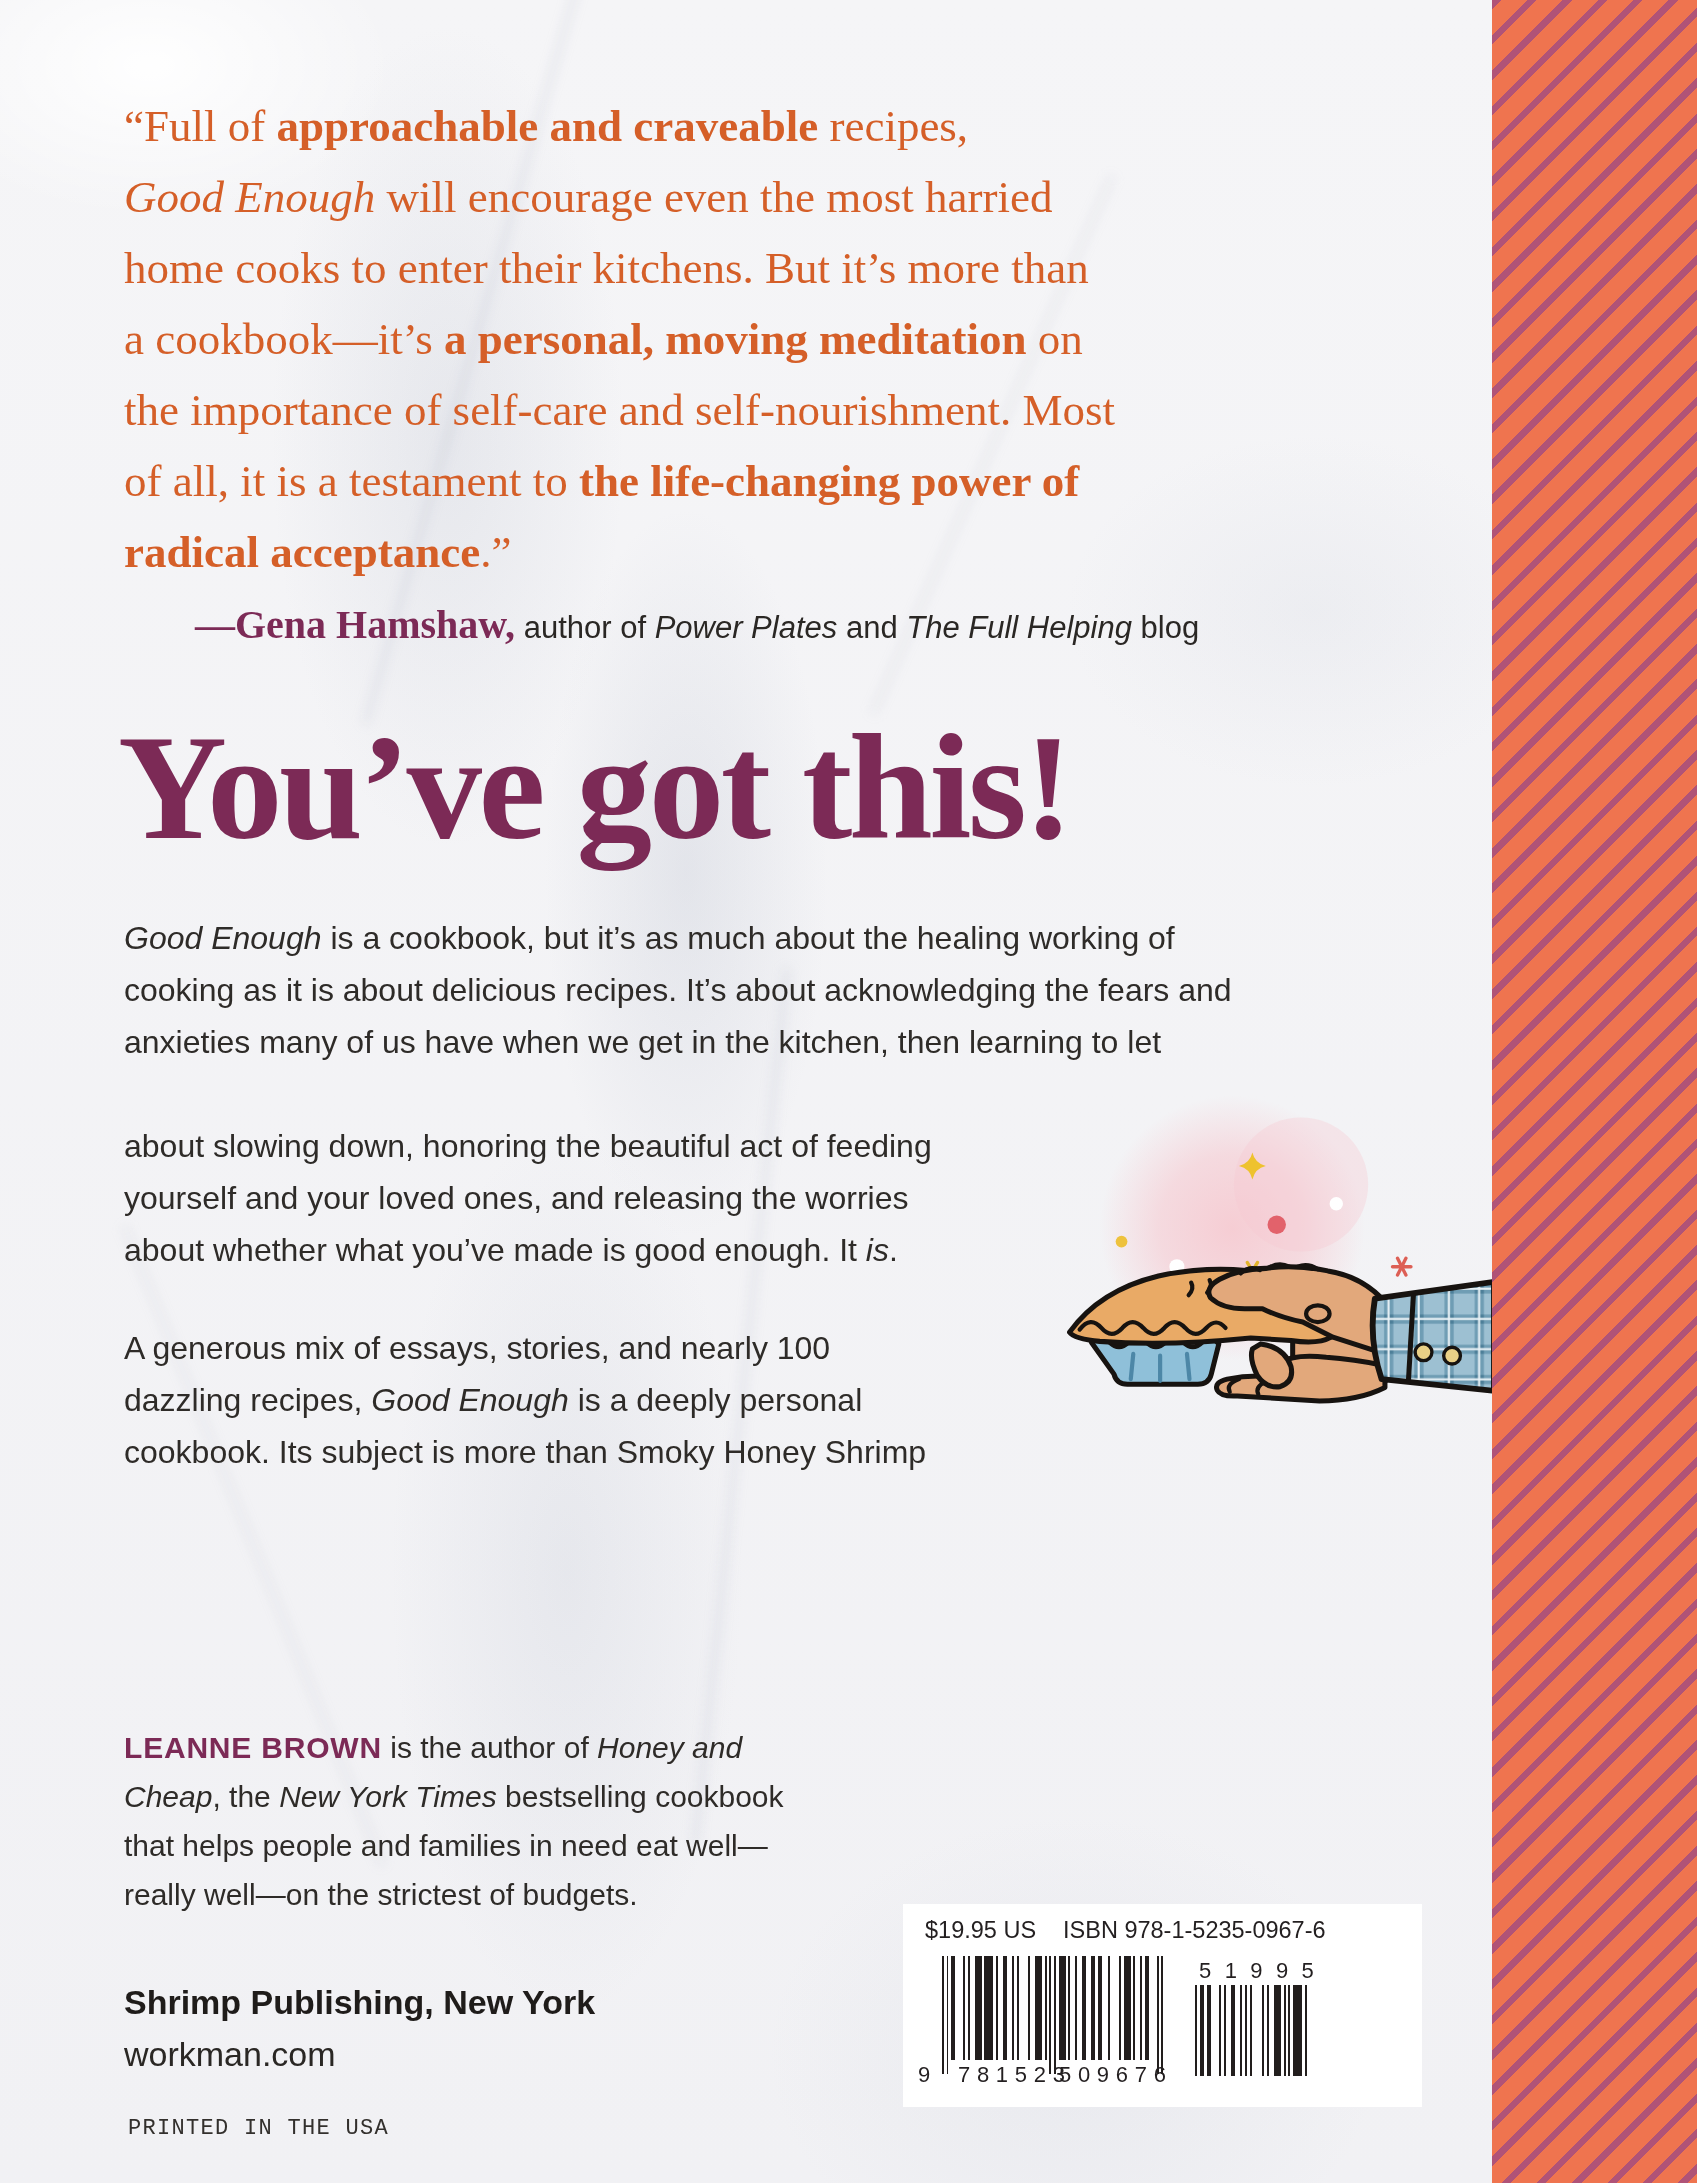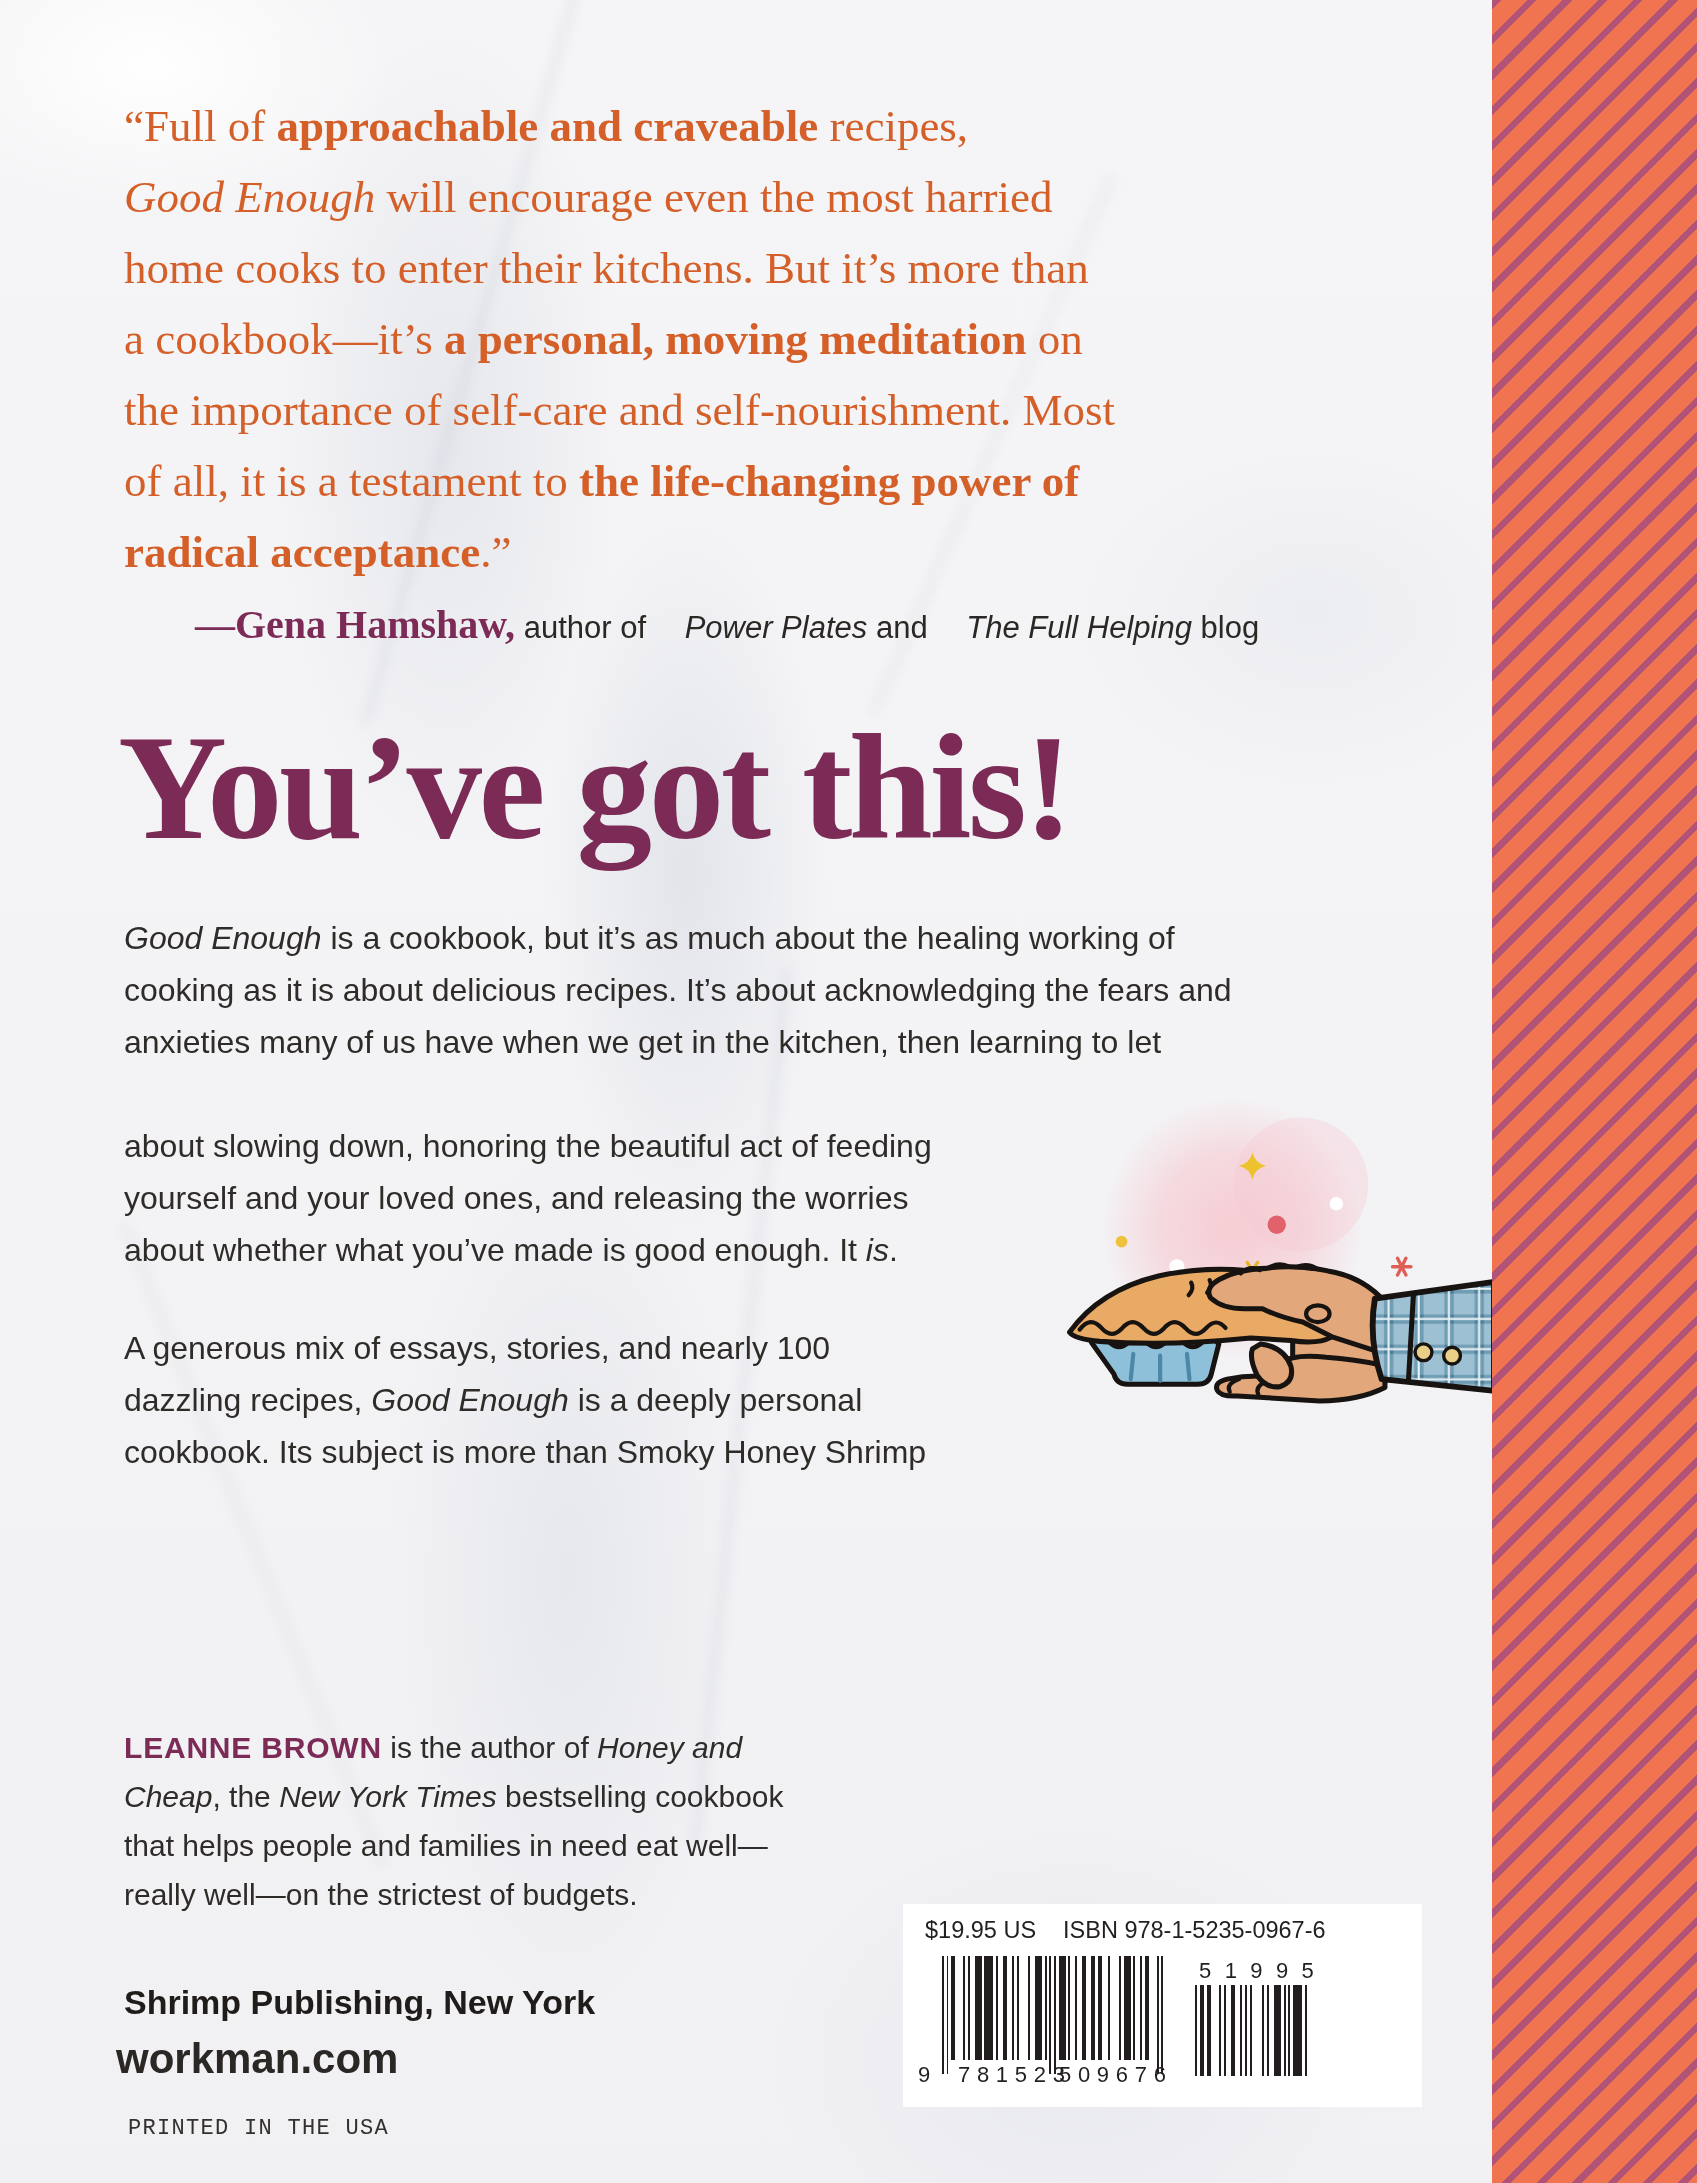--- a/index.html
+++ b/index.html
@@ -25,42 +25,42 @@
   .quote{position:absolute;left:124px;top:91px;width:1310px;
     font-family:"Liberation Serif",serif;font-size:45px;line-height:71px;
     color:#d55f28;white-space:nowrap;}
   .quote b{font-weight:700;}
   .quote i{font-style:italic;}
 
   .attribution{position:absolute;left:195px;top:601px;white-space:nowrap;
     font-family:"Liberation Sans",sans-serif;font-size:31px;color:#2a2724;}
   .attribution .name{font-family:"Liberation Serif",serif;font-weight:700;
     font-size:40px;color:#7c2a56;}
-  .attribution i{font-style:italic;margin-left:30px;}
+  .attribution i{font-style:italic;}
 
   .headline{position:absolute;left:118px;top:712px;margin:0;white-space:nowrap;
     font-family:"Liberation Serif",serif;font-weight:700;font-size:151px;
     letter-spacing:-3.4px;line-height:1;color:#7c2a56;}
 
   .body-par{position:absolute;left:124px;margin:0;white-space:nowrap;
     font-family:"Liberation Sans",sans-serif;font-size:32px;line-height:52px;
     color:#2e2b28;}
   .body-par i{font-style:italic;}
   .p1{top:912px;}
   .p2{top:1322px;}
 
   .bio{position:absolute;left:124px;top:1723px;margin:0;white-space:nowrap;
     font-family:"Liberation Sans",sans-serif;font-size:30px;line-height:49px;color:#2e2b28;}
   .bio .bio-name{font-weight:700;color:#7c2a56;letter-spacing:0.8px;}
   .bio i{font-style:italic;}
 
   .pub-name{position:absolute;left:124px;top:1983px;font-family:"Liberation Sans",sans-serif;
     font-weight:700;font-size:34px;color:#1f1c1a;white-space:nowrap;}
-  .pub-site{position:absolute;left:116px;top:2035px;font-family:"Liberation Sans",sans-serif;
-    font-size:42px;color:#2a2724;white-space:nowrap;font-weight:bold;}
+  .pub-site{position:absolute;left:124px;top:2035px;font-family:"Liberation Sans",sans-serif;
+    font-size:34px;color:#2a2724;white-space:nowrap;}
   .printed{position:absolute;left:128px;top:2116px;font-family:Liberation Mono, monospace;
     font-size:22px;letter-spacing:1.3px;color:#33302d;white-space:nowrap;}
 
   .barcode-box{position:absolute;left:903px;top:1904px;width:519px;height:203px;background:#ffffff;}
   .bc-price{position:absolute;left:22px;top:13.4px;font-family:"Liberation Sans",sans-serif;
     font-size:23.5px;color:#231f20;white-space:nowrap;}
   .bc-isbn{position:absolute;left:160px;top:13.4px;font-family:"Liberation Sans",sans-serif;
     font-size:23.5px;color:#231f20;white-space:nowrap;}
   .ean{position:absolute;left:39px;top:52px;width:222px;height:121px;}
   .ean .bar,.sup .bar{position:absolute;top:0;background:#221e1d;}

